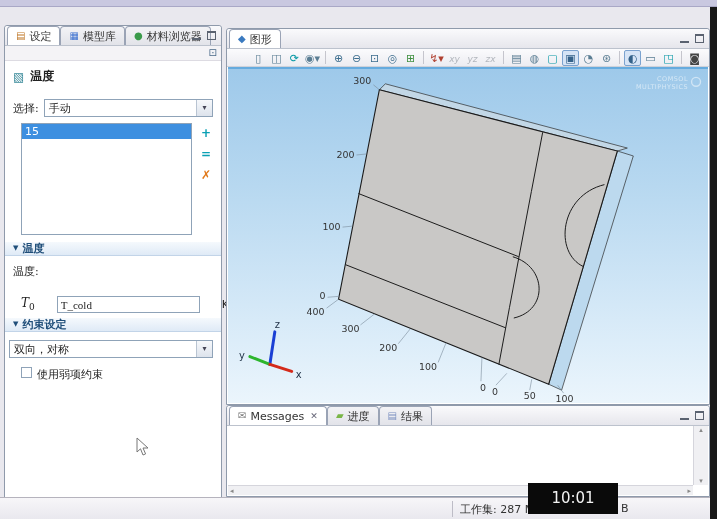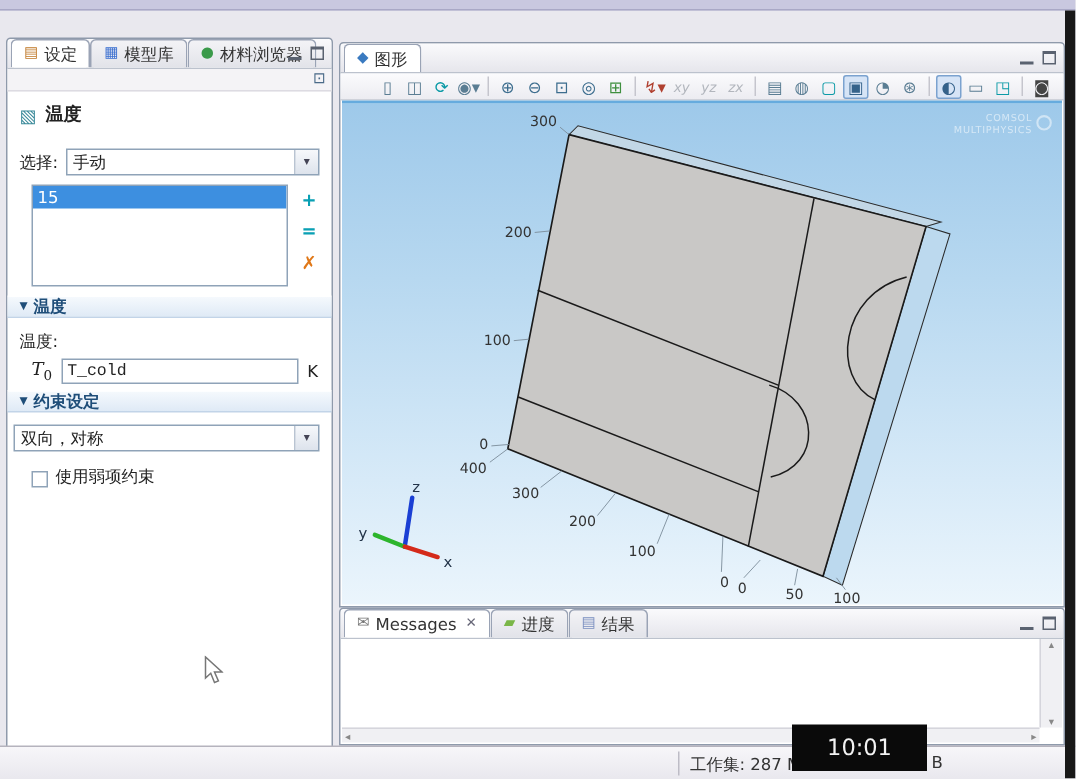--- a/index.html
+++ b/index.html
@@ -50,35 +50,35 @@
     border-bottom:1px solid #c2d4e8; color:#1f4e79; font-weight:bold; font-size:11px;
     display:flex; align-items:center; gap:4px; }
   .caret { font-size:7px; color:#1f4e79; }
   .form-row { display:flex; align-items:center; gap:5px; margin:8px 8px 6px 8px; }
   .dropdown { position:relative; height:18px; border:1px solid #8fa3b8; background:#fff;
     display:flex; align-items:center; padding:0 18px 0 4px; flex:1; }
   .dd-arrow { position:absolute; right:0; top:0; width:16px; height:16px;
     background:linear-gradient(#f6f8fb,#dde3ec); border-left:1px solid #b9c4d2;
     text-align:center; line-height:15px; font-size:8px; color:#445; }
   .listwrap { display:flex; margin:4px 8px 6px 16px; }
-  .listbox { width:174px; height:68px; border:1px solid #8fa3b8; background:#fff; overflow:hidden; }
+  .listbox { width:174px; height:112px; border:1px solid #8fa3b8; background:#fff; overflow:hidden; }
   .list-item { height:15px; line-height:15px; padding-left:3px; }
   .list-item.selected { background:#3d8fe0; color:#fff; }
   .listbtns { display:flex; flex-direction:column; gap:7px; margin-left:7px; padding-top:3px; }
   .lb { width:14px; height:14px; text-align:center; line-height:14px; font-weight:bold; font-size:12px; }
   .lb.add { color:#0aa0b4; }
   .lb.remove { color:#0aa0b4; }
   .lb.clear { color:#e07818; }
   .field-label { margin:8px 8px 2px 8px; }
-  .input-row { display:flex; align-items:center; gap:6px; margin:4px 8px 4px 16px; }
+  .input-row { display:flex; align-items:center; gap:22px; margin:17px 8px 4px 16px; }
   .sym { font-family:"DejaVu Serif", serif; font-style:italic; font-size:12px; }
   .sym sub { font-size:9px; font-style:normal; }
   .text-input { width:158px; height:17px; border:1px solid #8fa3b8; font-size:11px;
-    padding:0 3px; font-family:Liberation Mono, monospace; color:#222; background:#fff; }
-  .cb-row { display:flex; align-items:flex-end; gap:5px; margin:9px 8px 4px 16px; }
+    padding:0 3px; font-family:Liberation Serif, serif; color:#222; background:#fff; }
+  .cb-row { display:flex; align-items:flex-start; gap:5px; margin:9px 8px 4px 16px; }
   .cb { width:11px; height:11px; border:1px solid #8fa3b8; background:#fff; }
 
   
   #graphics-panel { left:226px; top:28px; width:484px; height:377px; }
   .gfx-toolbar { height:18px; display:flex; align-items:center; justify-content:flex-end;
     gap:1px; padding:0 6px; background:linear-gradient(#fbfbfd,#ececf1);
     border-bottom:1px solid #cfd2da; }
   .tbtn { min-width:17px; height:16px; line-height:16px; text-align:center; font-size:11px;
     border:1px solid transparent; border-radius:2px; color:#5a7d93; }
   .tbtn.pressed { background:#d6e4f6; border-color:#7ba2cf; }

